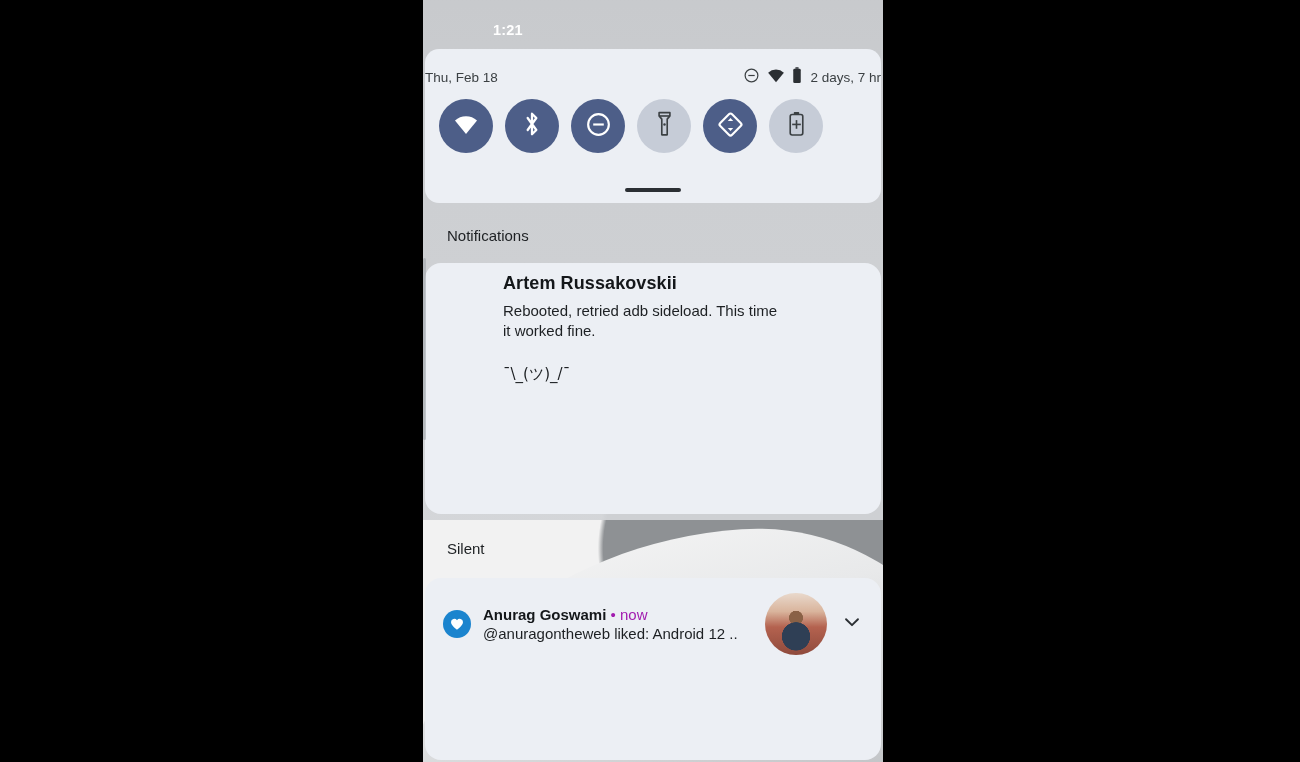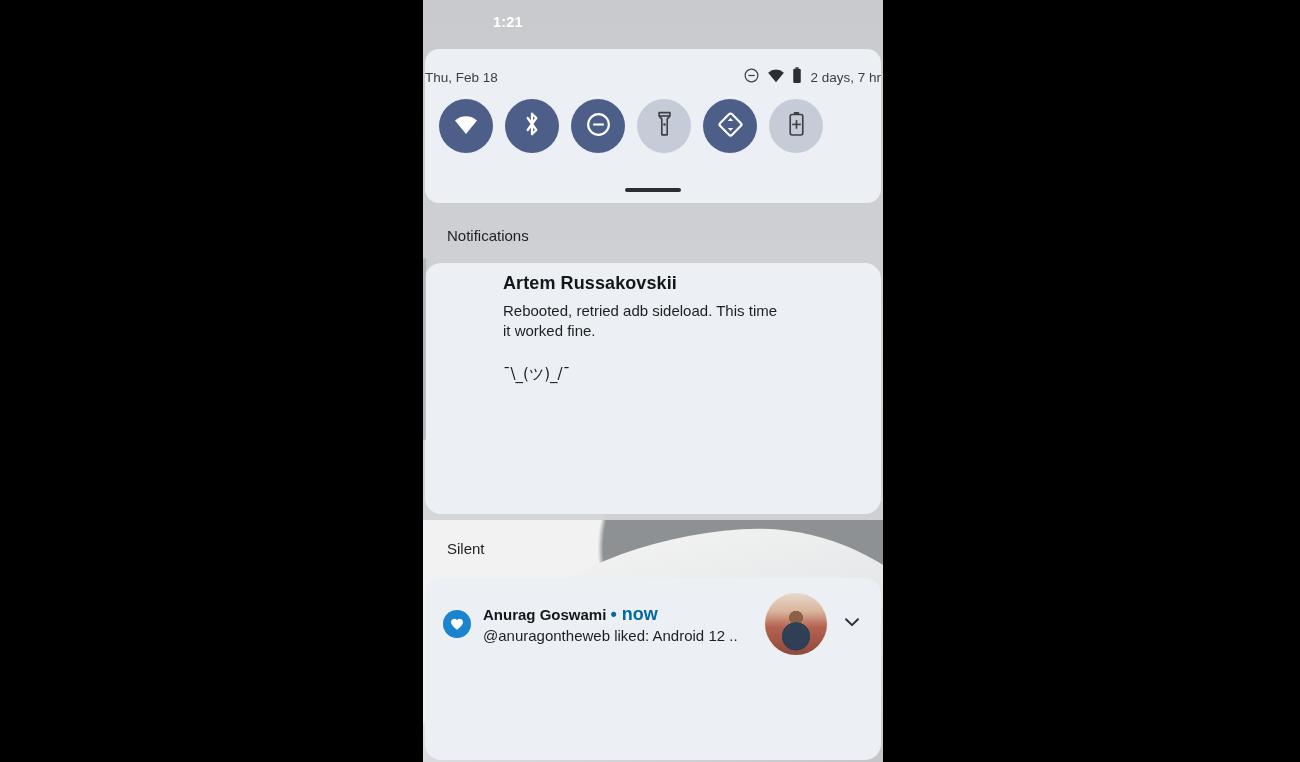--- a/index.html
+++ b/index.html
@@ -44,21 +44,21 @@
 
   
   #scrim {
     position: absolute; left: 0; top: 0;
     width: 460px; height: 520px;
     background: linear-gradient(180deg, rgba(200,202,205,.97) 0%, rgba(205,207,210,.96) 38%, rgba(210,212,215,.94) 100%);
   }
 
   
   #statusbar {
-    position: absolute; left: 0; top: 0;
+    position: absolute; left: 0; top: 8px;
     width: 460px; height: 44px;
     display: flex; align-items: center;
     padding: 0 22px;
     z-index: 6;
   }
   #statusbar .clock {
     font-size: 14.5px; font-weight: bold; color: #ffffff;
     letter-spacing: .2px;
     margin-left: 48px;
   }
@@ -198,21 +198,21 @@
   }
   .silent-row + .silent-row { border-top: 1px solid #dfe3ea; }
   .heart-badge {
     width: 28px; height: 28px; border-radius: 50%;
     background: #1b84ce;
     display: flex; align-items: center; justify-content: center;
     flex: 0 0 auto;
   }
   .silent-text { margin-left: 12px; min-width: 0; }
   .silent-name { font-size: 15px; color: #14171a; font-weight: bold; }
-  .silent-name .ts { font-weight: bold; font-size: 18px; color: #0369a1; }
+  .silent-name .ts { font-weight: normal; font-size: 15px; color: #a21caf; }
   .silent-sub {
     font-size: 15px; color: #1d2023; margin-top: 2px;
     white-space: nowrap; overflow: hidden;
   }
   .silent-right { margin-left: auto; display: flex; align-items: center; gap: 14px; }
   .silent-right .avatar { margin-top: 0; }
 
   
   #scrollbar {
     position: absolute; left: 0; top: 258px;

